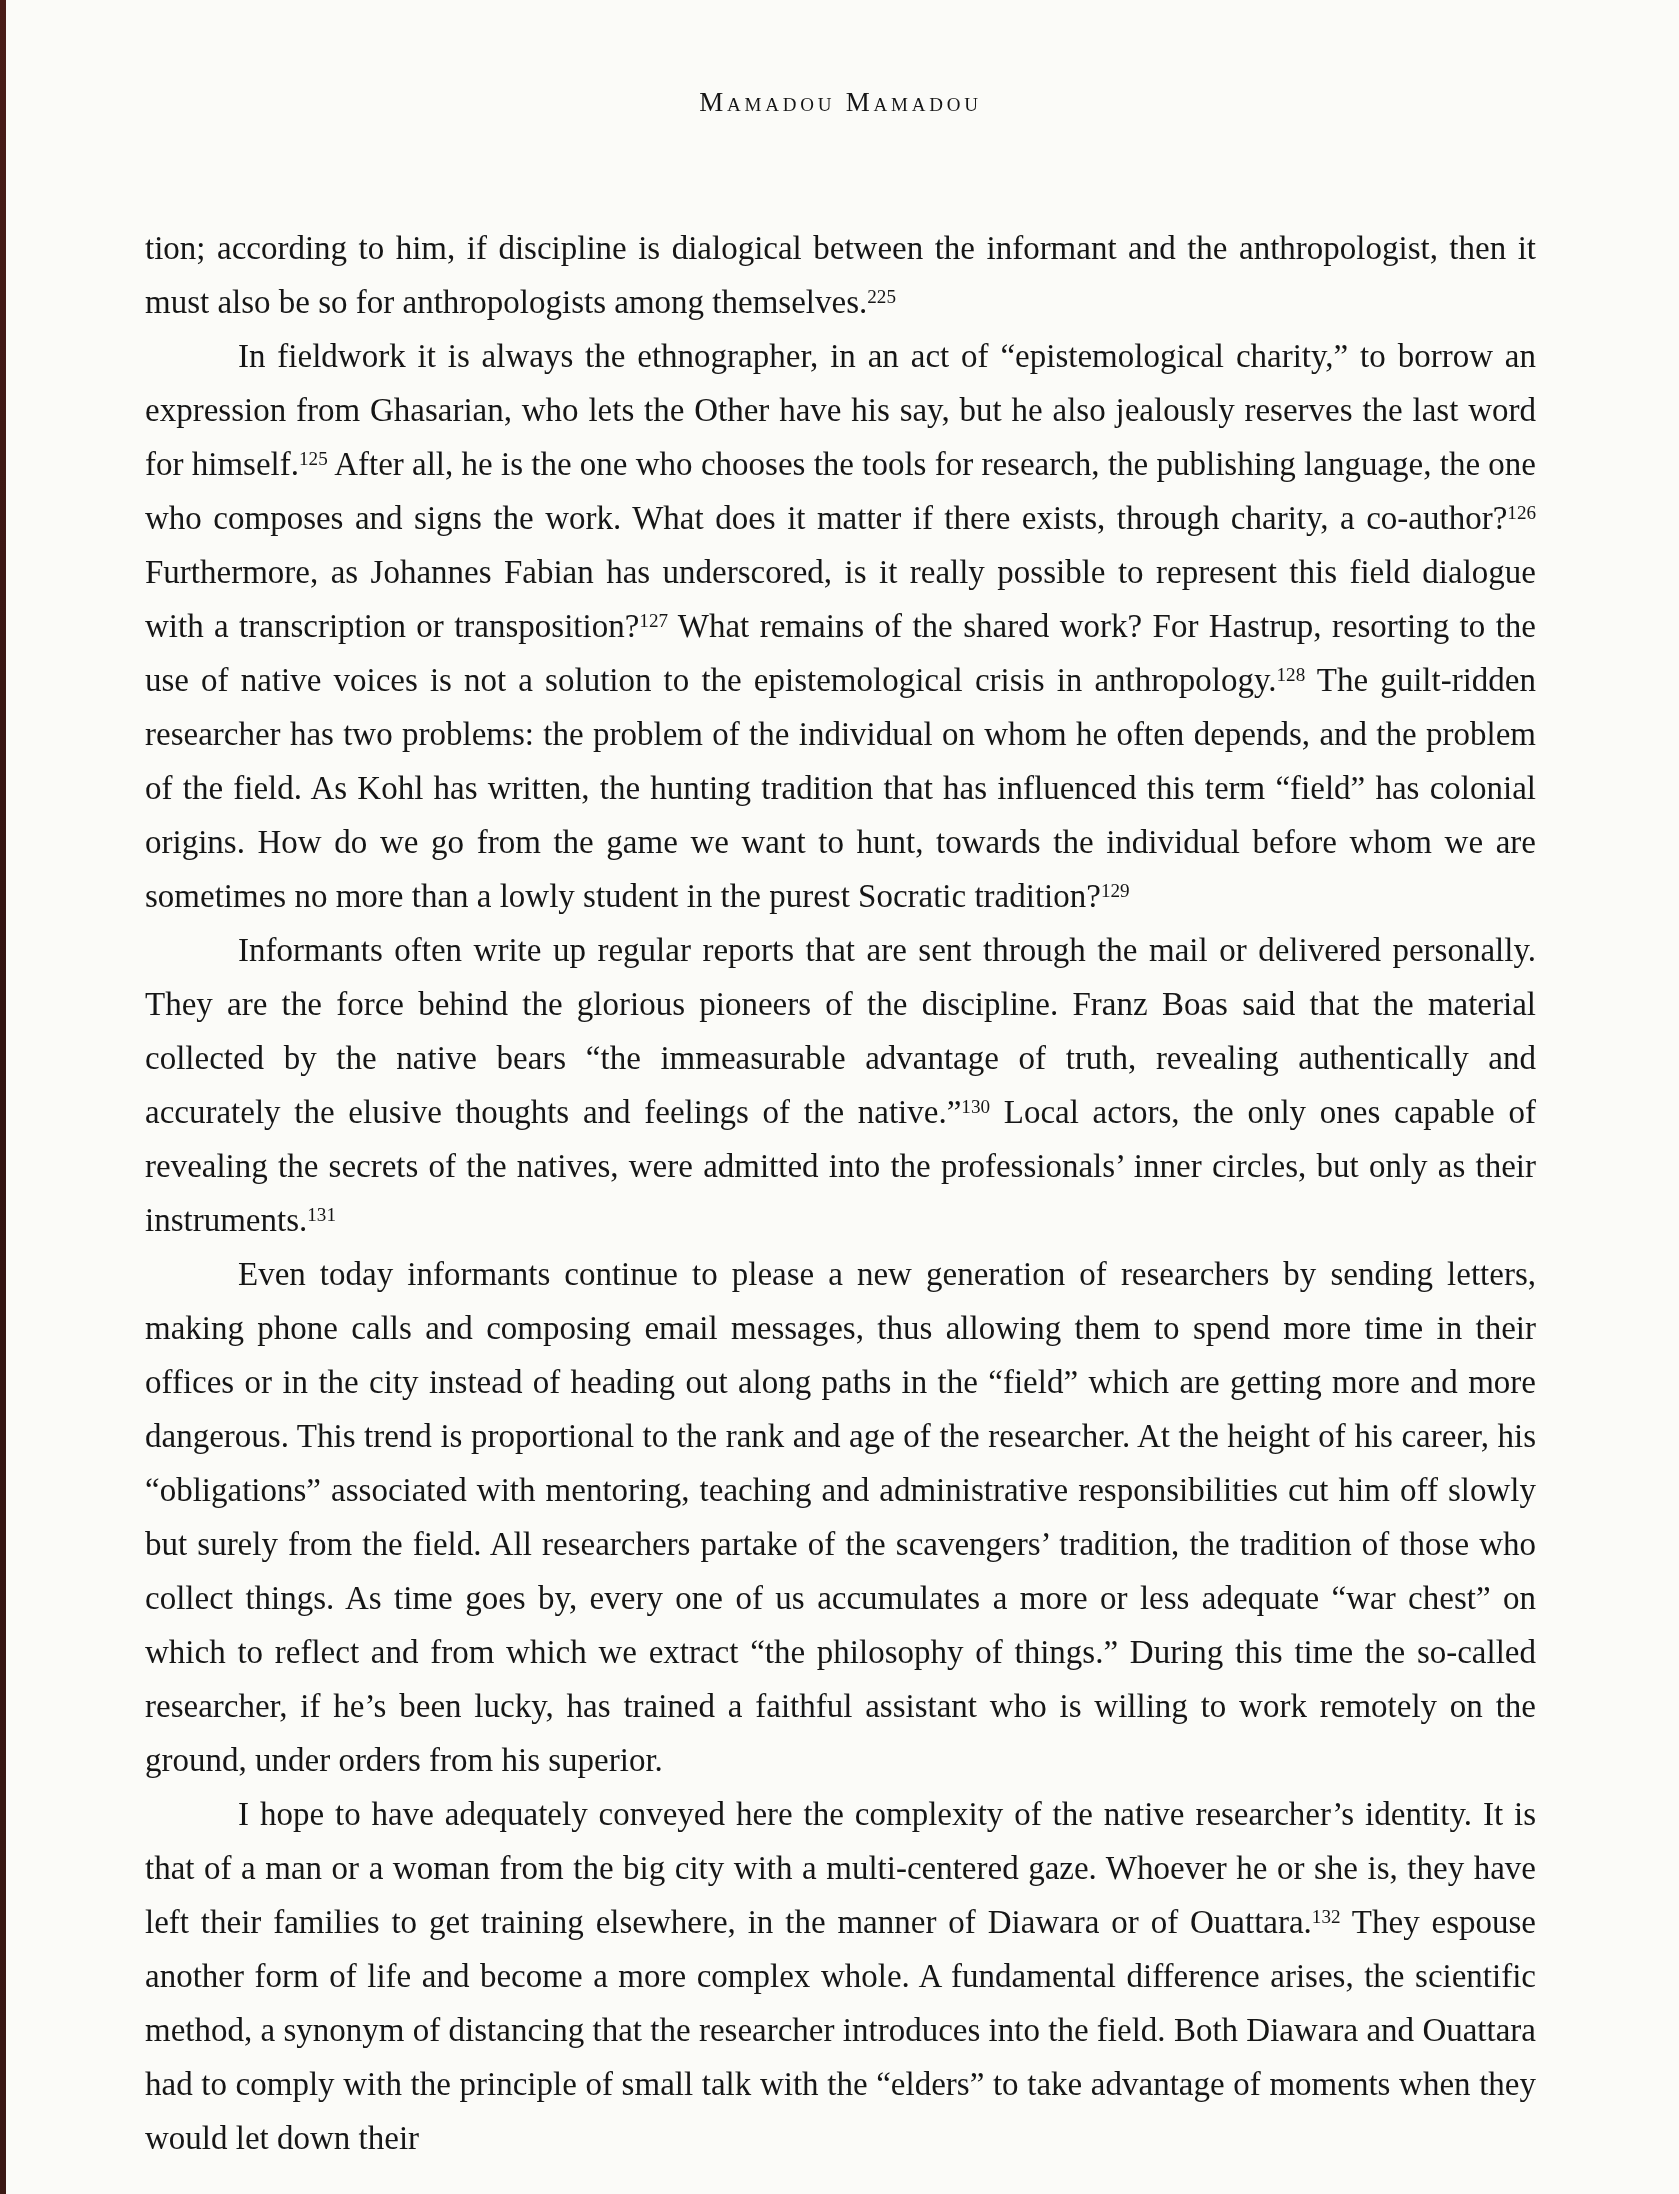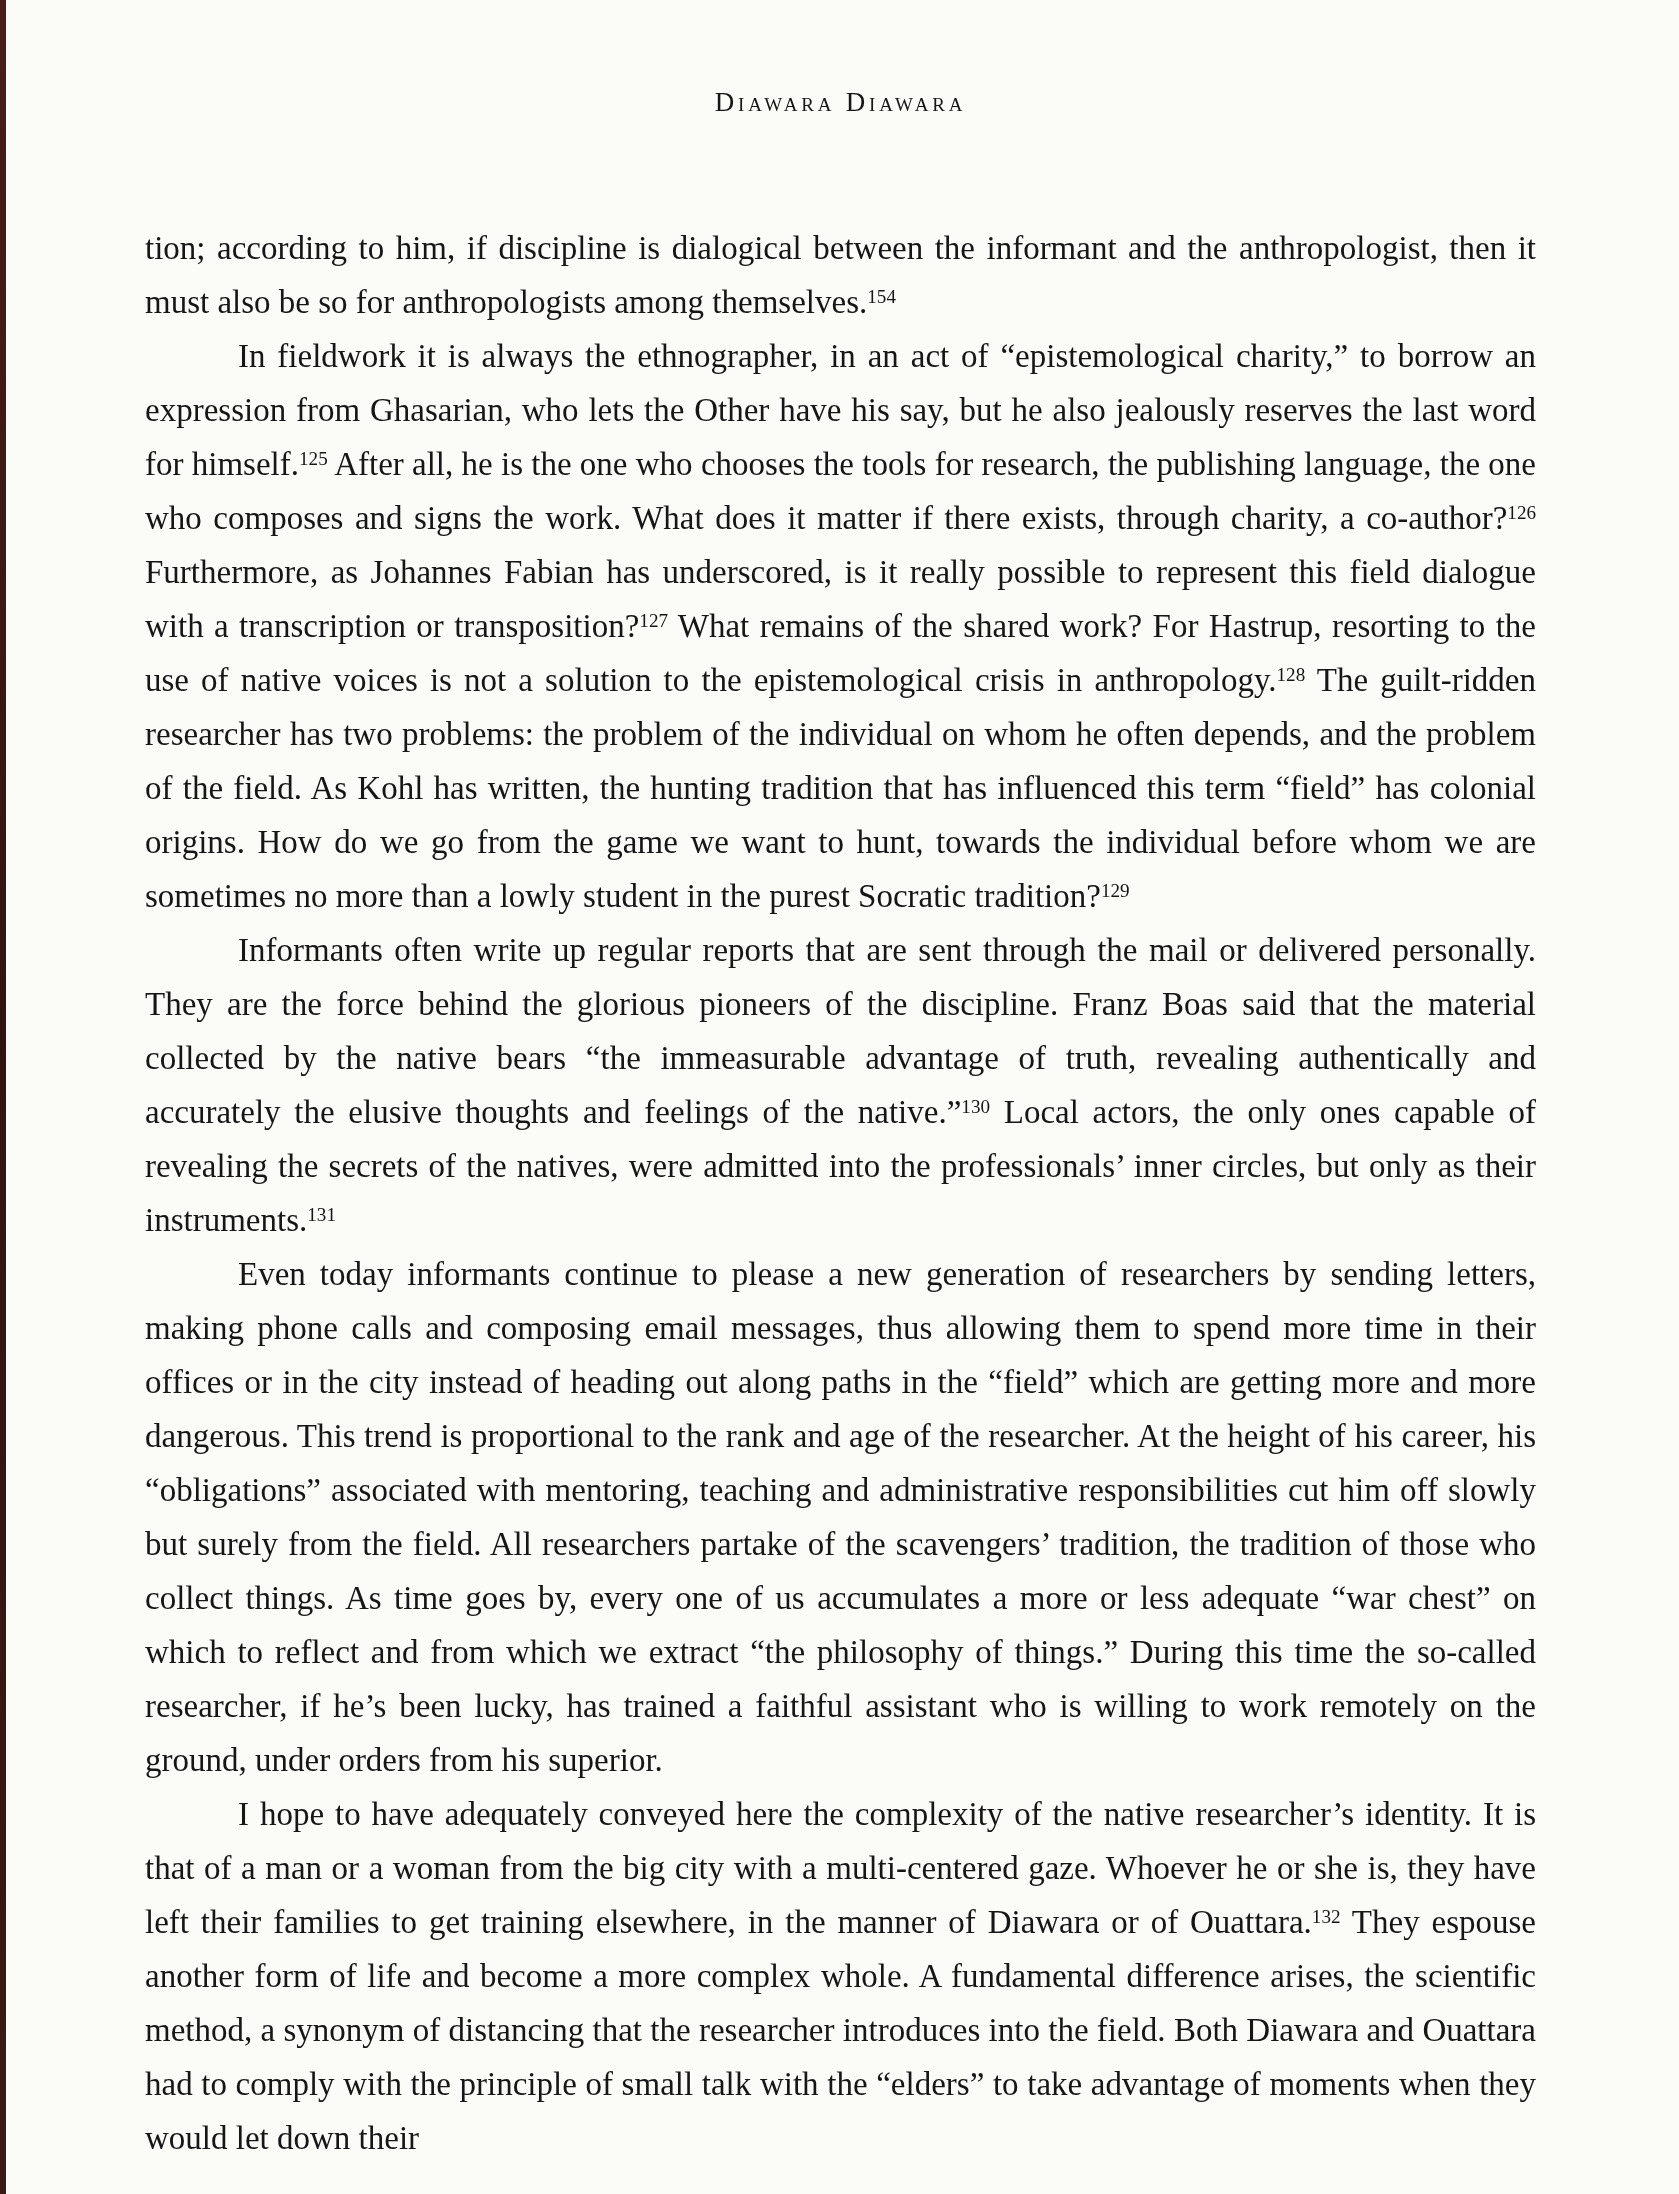--- a/index.html
+++ b/index.html
@@ -58,24 +58,24 @@
     top: -0.55em;
     vertical-align: baseline;
   }
 </style>
 </head>
 <body>
 
 <div class="scan-edge"></div>
 
 <div class="page">
-  <header class="running-head">Diawara Diawara</header>
+  <header class="running-head">Mamadou Mamadou</header>
 
   <main class="body-text" id="paragraphs">
-      <p class="para">tion; according to him, if discipline is dialogical between the informant and the anthropologist, then it must also be so for anthropologists among themselves.<sup>154</sup></p>
+      <p class="para">tion; according to him, if discipline is dialogical between the informant and the anthropologist, then it must also be so for anthropologists among themselves.<sup>225</sup></p>
       <p class="para indent">In fieldwork it is always the ethnographer, in an act of “epistemological charity,” to borrow an expression from Ghasarian, who lets the Other have his say, but he also jealously reserves the last word for himself.<sup>125</sup> After all, he is the one who chooses the tools for research, the publishing language, the one who composes and signs the work. What does it matter if there exists, through charity, a co-author?<sup>126</sup> Furthermore, as Johannes Fabian has underscored, is it really possible to represent this field dialogue with a transcription or transposition?<sup>127</sup> What remains of the shared work? For Hastrup, resorting to the use of native voices is not a solution to the epistemological crisis in anthropology.<sup>128</sup> The guilt-ridden researcher has two problems: the problem of the individual on whom he often depends, and the problem of the field. As Kohl has written, the hunting tradition that has influenced this term “field” has colonial origins. How do we go from the game we want to hunt, towards the individual before whom we are sometimes no more than a lowly student in the purest Socratic tradition?<sup>129</sup></p>
       <p class="para indent">Informants often write up regular reports that are sent through the mail or delivered personally. They are the force behind the glorious pioneers of the discipline. Franz Boas said that the material collected by the native bears “the immeasurable advantage of truth, revealing authentically and accurately the elusive thoughts and feelings of the native.”<sup>130</sup> Local actors, the only ones capable of revealing the secrets of the natives, were admitted into the professionals’ inner circles, but only as their instruments.<sup>131</sup></p>
       <p class="para indent">Even today informants continue to please a new generation of researchers by sending letters, making phone calls and composing email messages, thus allowing them to spend more time in their offices or in the city instead of heading out along paths in the “field” which are getting more and more dangerous. This trend is proportional to the rank and age of the researcher. At the height of his career, his “obligations” associated with mentoring, teaching and administrative responsibilities cut him off slowly but surely from the field. All researchers partake of the scavengers’ tradition, the tradition of those who collect things. As time goes by, every one of us accumulates a more or less adequate “war chest” on which to reflect and from which we extract “the philosophy of things.” During this time the so-called researcher, if he’s been lucky, has trained a faithful assistant who is willing to work remotely on the ground, under orders from his superior.</p>
       <p class="para indent">I hope to have adequately conveyed here the complexity of the native researcher’s identity. It is that of a man or a woman from the big city with a multi-centered gaze. Whoever he or she is, they have left their families to get training elsewhere, in the manner of Diawara or of Ouattara.<sup>132</sup> They espouse another form of life and become a more complex whole. A fundamental difference arises, the scientific method, a synonym of distancing that the researcher introduces into the field. Both Diawara and Ouattara had to comply with the principle of small talk with the “elders” to take advantage of moments when they would let down their</p>
     </main>
 
 </div>
 
 
 </body></html>

